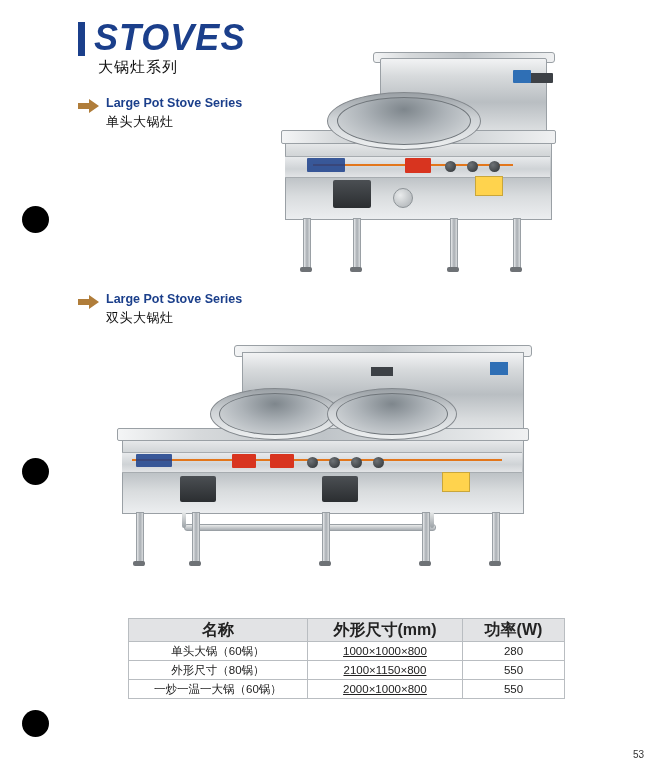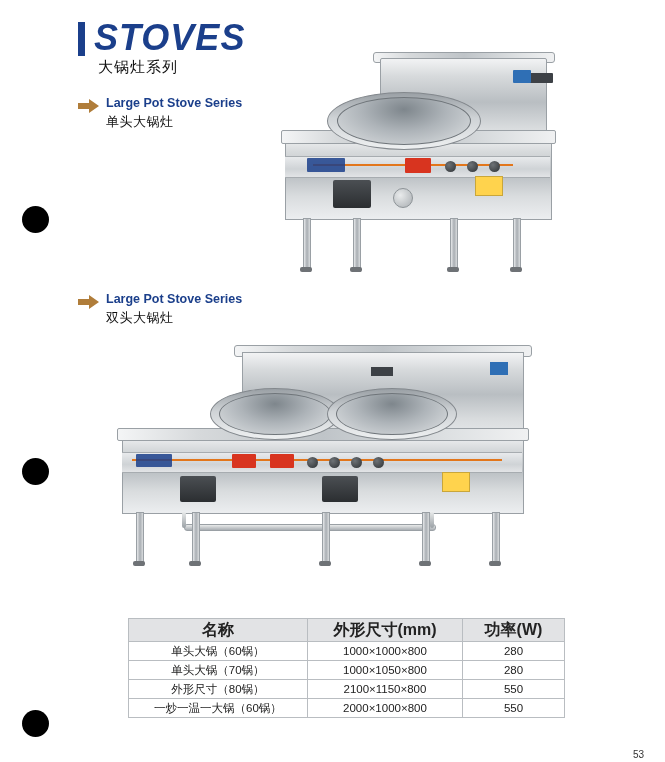--- a/index.html
+++ b/index.html
@@ -283,21 +283,21 @@
     line-height: 18px;
   }
   .spec-table thead th {
     background: #e2e3e5;
     font-weight: bold;
     height: 22px;
     line-height: 22px;
     font-size: 16px;
   }
   .spec-table td.name { width: 180px; }
-  .spec-table td.dim  { width: 155px; }
+  .spec-table td.dim  { width: 155px; text-decoration: underline; }
   .spec-table td.pow  { width: 102px; }
 
   .page-number {
     position: absolute;
     right: 14px;
     bottom: 2px;
     font-size: 10px;
     color: #333333;
   }
 </style>
@@ -420,25 +420,20 @@
         <th>功率(W)</th>
       </tr>
     </thead>
     <tbody>
       <tr>
         <td class="name">单头大锅（60锅）</td>
         <td class="dim">1000×1000×800</td>
         <td class="pow">280</td>
       </tr>
       <tr>
-        <td class="name">单头大锅（70锅）</td>
-        <td class="dim">1000×1050×800</td>
-        <td class="pow">280</td>
-      </tr>
-      <tr>
         <td class="name">外形尺寸（80锅）</td>
         <td class="dim">2100×1150×800</td>
         <td class="pow">550</td>
       </tr>
       <tr>
         <td class="name">一炒一温一大锅（60锅）</td>
         <td class="dim">2000×1000×800</td>
         <td class="pow">550</td>
       </tr>
 

